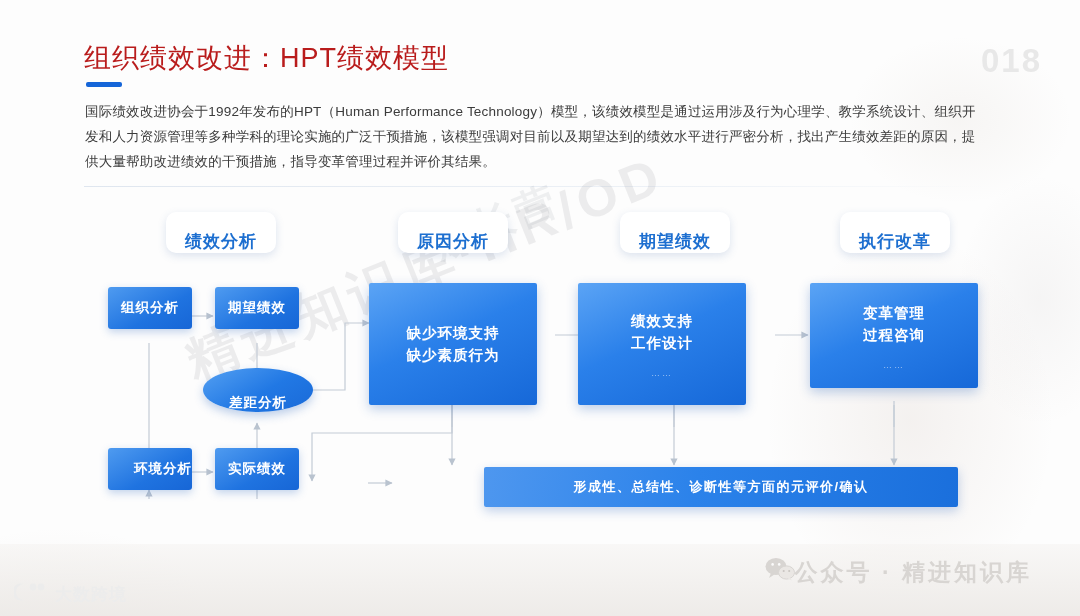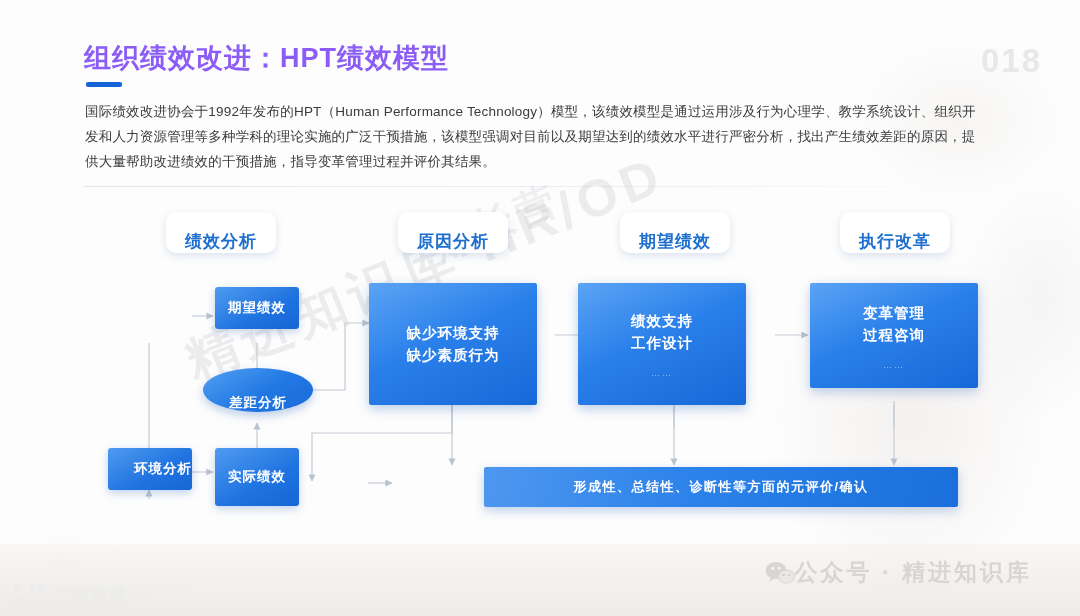--- a/index.html
+++ b/index.html
@@ -31,21 +31,21 @@
     pointer-events:none;
   }
 
   
   .page-no{
     position:absolute;right:38px;top:42px;
     font-size:33px;font-weight:bold;color:#e8e8e8;letter-spacing:2px;
   }
   .title{
     position:absolute;left:84px;top:40px;
-    font-size:27px;font-weight:bold;color:#8b5cf6;letter-spacing:1px;
+    font-size:27px;font-weight:normal;color:#b91c1c;letter-spacing:1px;
   }
   .title-rule{
     position:absolute;left:86px;top:82px;width:36px;height:5px;
     background:#1565d8;border-radius:2px;
   }
   .para{
     position:absolute;left:85px;top:99px;width:895px;
     font-size:13.5px;line-height:25px;color:#3b3b3b;letter-spacing:.2px;
   }
   .hr{
@@ -104,21 +104,21 @@
     position:absolute;border-radius:2px;
     background:linear-gradient(100deg,#4e97ef 0%,#2b82ea 45%,#1a6fdc 100%);
     box-shadow:0 4px 11px rgba(35,95,185,.28);
     display:flex;align-items:center;justify-content:center;
     color:#fff;font-size:13px;font-weight:bold;letter-spacing:1.5px;
   }
 
   
   .brand{
     position:absolute;right:48px;bottom:28px;
-    display:flex;align-items:center;
+    display:flex;align-items:flex-start;
     color:#d8d5d2;font-size:23px;font-weight:bold;letter-spacing:3px;
   }
   .wechat{width:30px;height:24px;position:relative;flex:0 0 auto;}
   .logo{
     position:absolute;left:14px;bottom:8px;
     display:flex;align-items:center;gap:7px;
     color:#ececec;font-size:17px;font-weight:bold;letter-spacing:1px;
   }
 </style>
 </head>
@@ -179,27 +179,30 @@
     <div class="pill" style="left:398px;top:17px;width:110px;height:41px;">
       <span>原因分析</span>
     </div>
     <div class="pill" style="left:620px;top:17px;width:110px;height:41px;">
       <span>期望绩效</span>
     </div>
     <div class="pill" style="left:840px;top:17px;width:110px;height:41px;">
       <span>执行改革</span>
     </div>
 
+    <div class="sbox" style="left:108px;top:92px;width:84px;height:42px;">
+      <span>组织分析</span>
+    </div>
     <div class="sbox" style="left:215px;top:92px;width:84px;height:42px;">
       <span>期望绩效</span>
     </div>
     <div class="sbox" style="left:108px;top:253px;width:84px;height:42px;justify-content:flex-end;">
       <span>环境分析</span>
     </div>
-    <div class="sbox" style="left:215px;top:253px;width:84px;height:58px;">
+    <div class="sbox" style="left:215px;top:253px;width:84px;height:42px;">
       <span>实际绩效</span>
     </div>
 
     <div class="ellipse" style="left:203px;top:173px;width:110px;height:44px;">
       <span>差距分析</span>
     </div>
 
     <div class="bigbox" style="left:369px;top:88px;width:168px;height:122px;">
       <div class="l1">缺少环境支持</div>
       <div class="l1">缺少素质行为</div>

